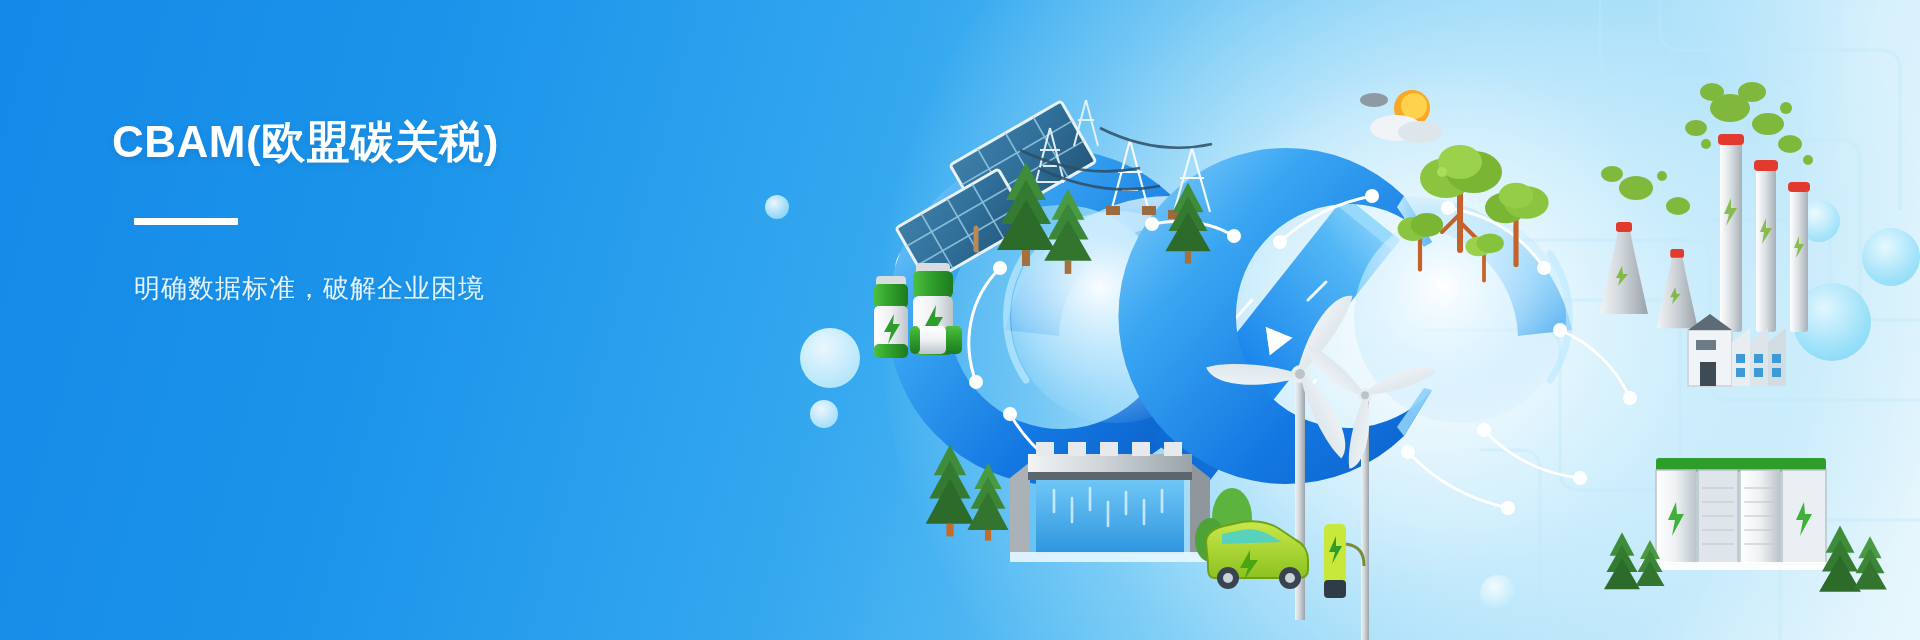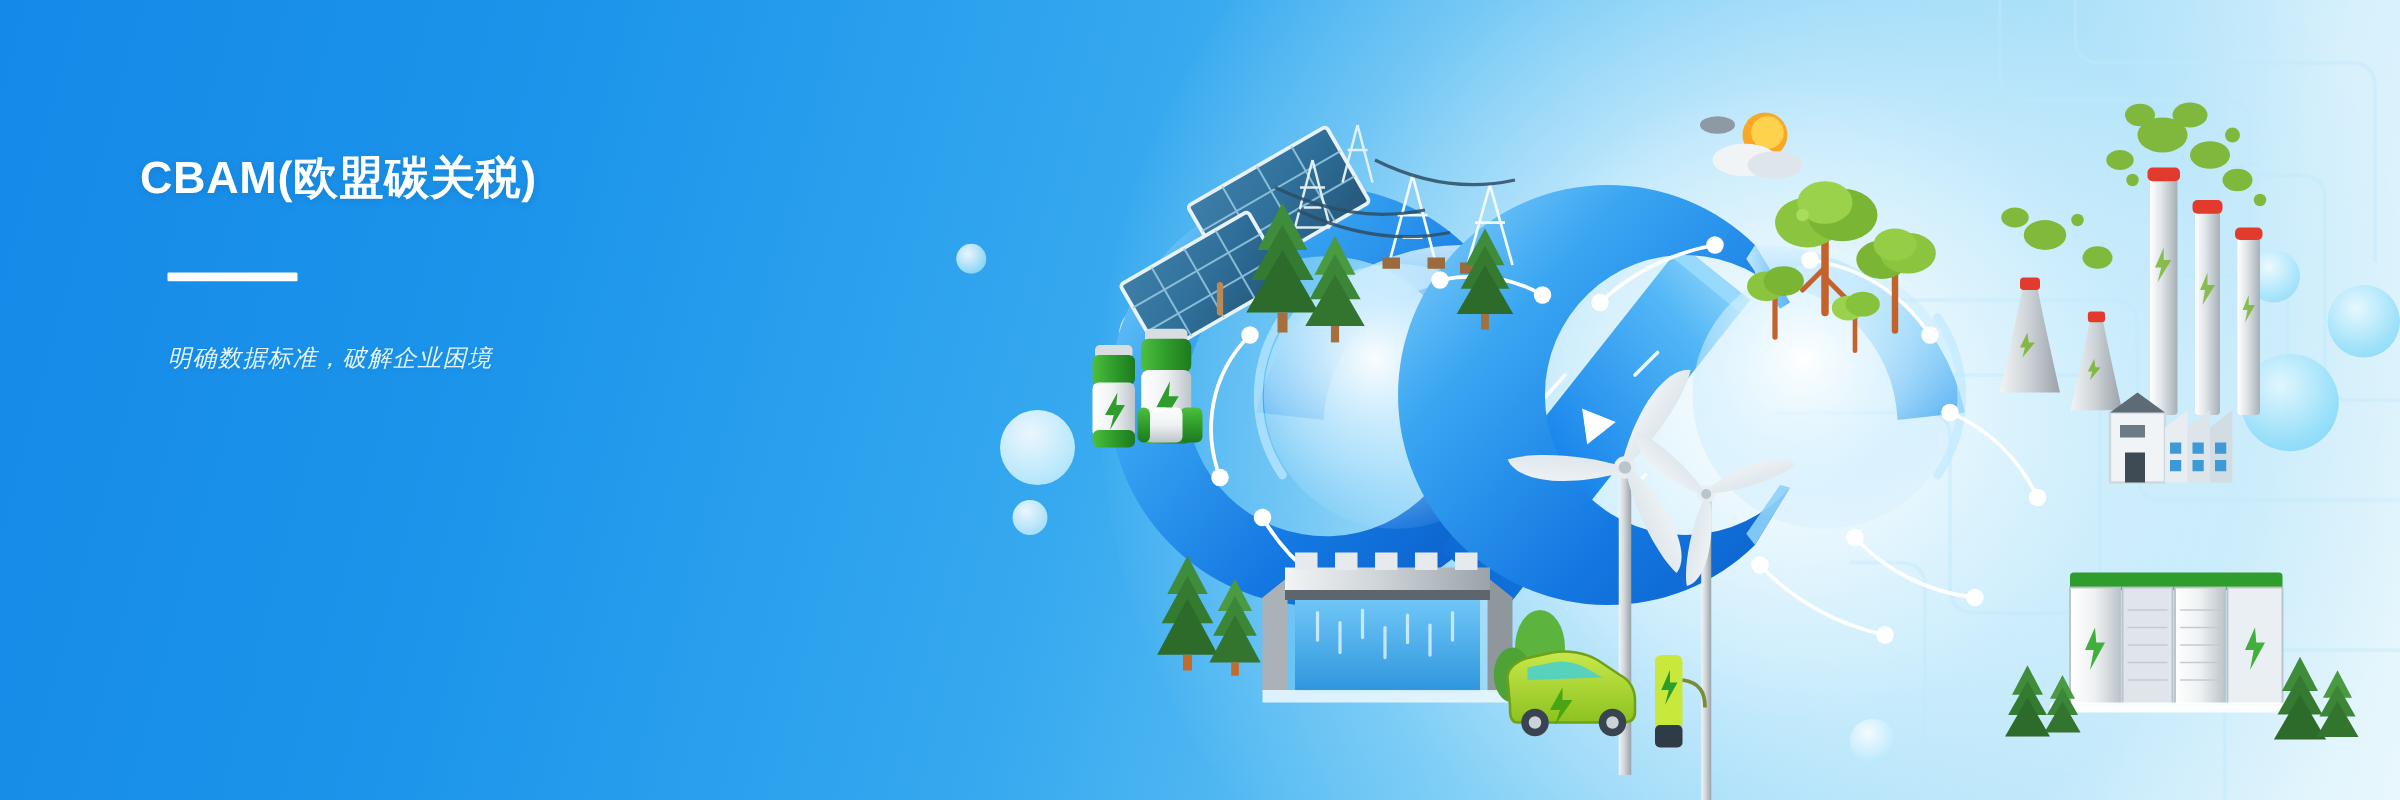--- a/index.html
+++ b/index.html
@@ -19,28 +19,28 @@
     position:absolute;left:1180px;top:60px;width:520px;height:520px;border-radius:50%;
     background:radial-gradient(circle at 50% 50%, rgba(255,255,255,.65) 0%, rgba(231,247,254,.30) 45%, rgba(231,247,254,0) 70%);
     pointer-events:none;
   }
   .circuits{position:absolute;right:0;top:0;width:560px;height:640px;opacity:.55;pointer-events:none;}
   .bokeh{position:absolute;border-radius:50%;pointer-events:none;}
 
   
   .textblock{position:absolute;left:112px;top:108px;width:700px;}
   .title{
-    color:#fff;font-size:36px;font-weight:bold;line-height:68px;letter-spacing:.5px;
+    color:#fff;font-size:44px;font-weight:bold;line-height:68px;letter-spacing:.5px;
     text-shadow:0 2px 6px rgba(10,70,130,.18);margin:0;white-space:nowrap;
   }
   .title .l2{display:block;}
   .divider{width:104px;height:7px;background:#fff;border-radius:1px;margin:42px 0 0 22px;}
   .subtitle{
-    margin:42px 0 0 22px;color:#e3f4ff;font-size:19px;line-height:42px;letter-spacing:1px;
-    text-shadow:0 1px 4px rgba(10,70,130,.12);white-space:nowrap;font-style:italic;
+    margin:42px 0 0 22px;color:#e3f4ff;font-size:26px;line-height:42px;letter-spacing:1px;
+    text-shadow:0 1px 4px rgba(10,70,130,.12);white-space:nowrap;
   }
 
   
   .art{position:absolute;left:800px;top:0;width:1120px;height:640px;pointer-events:none;}
 </style>
 </head>
 <body>
 
 <div class="banner">
 

